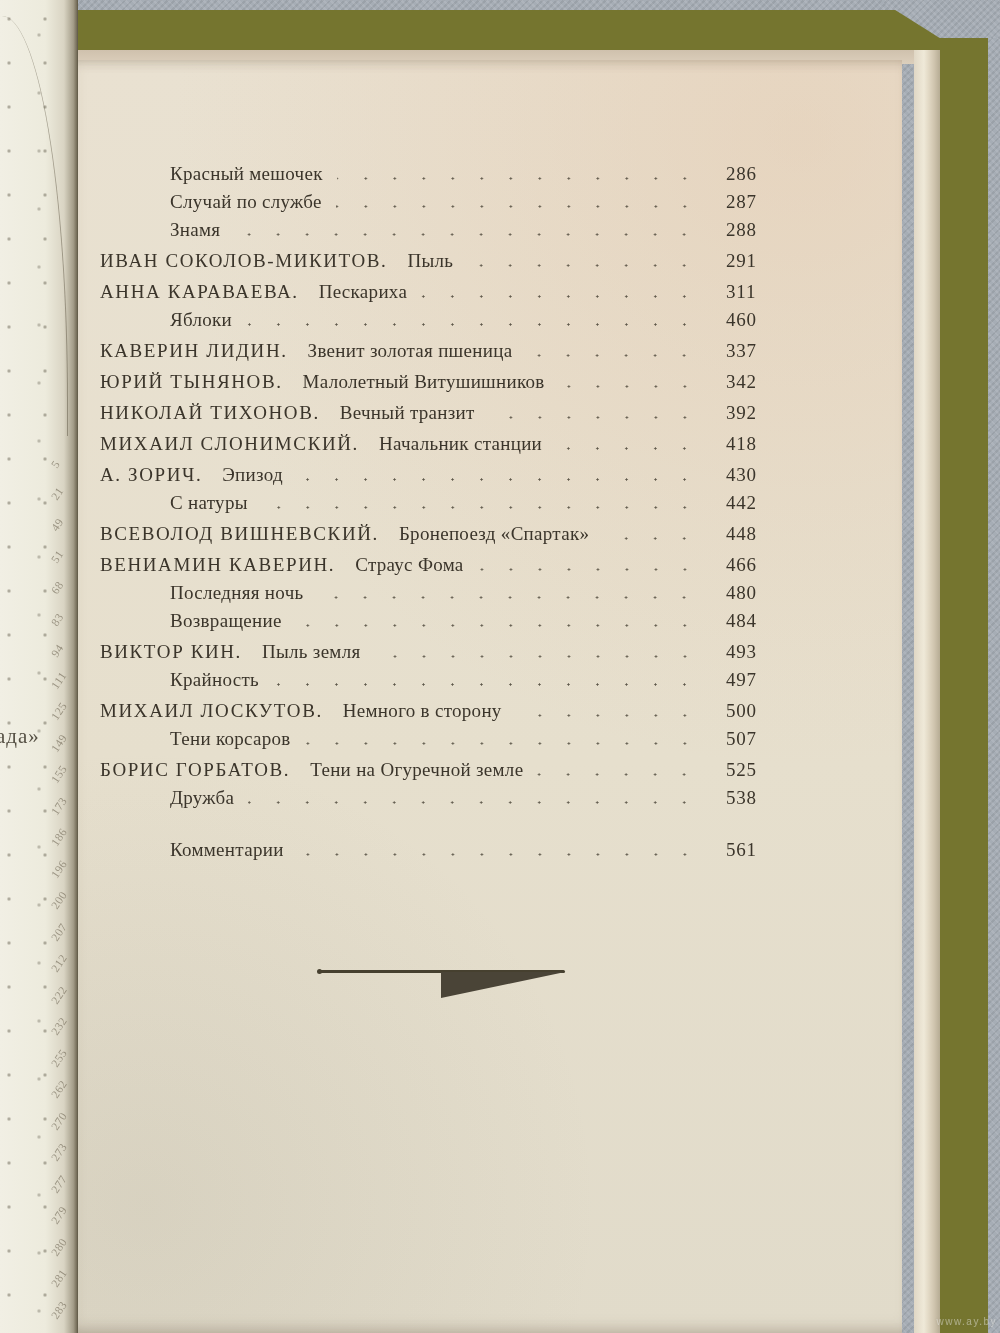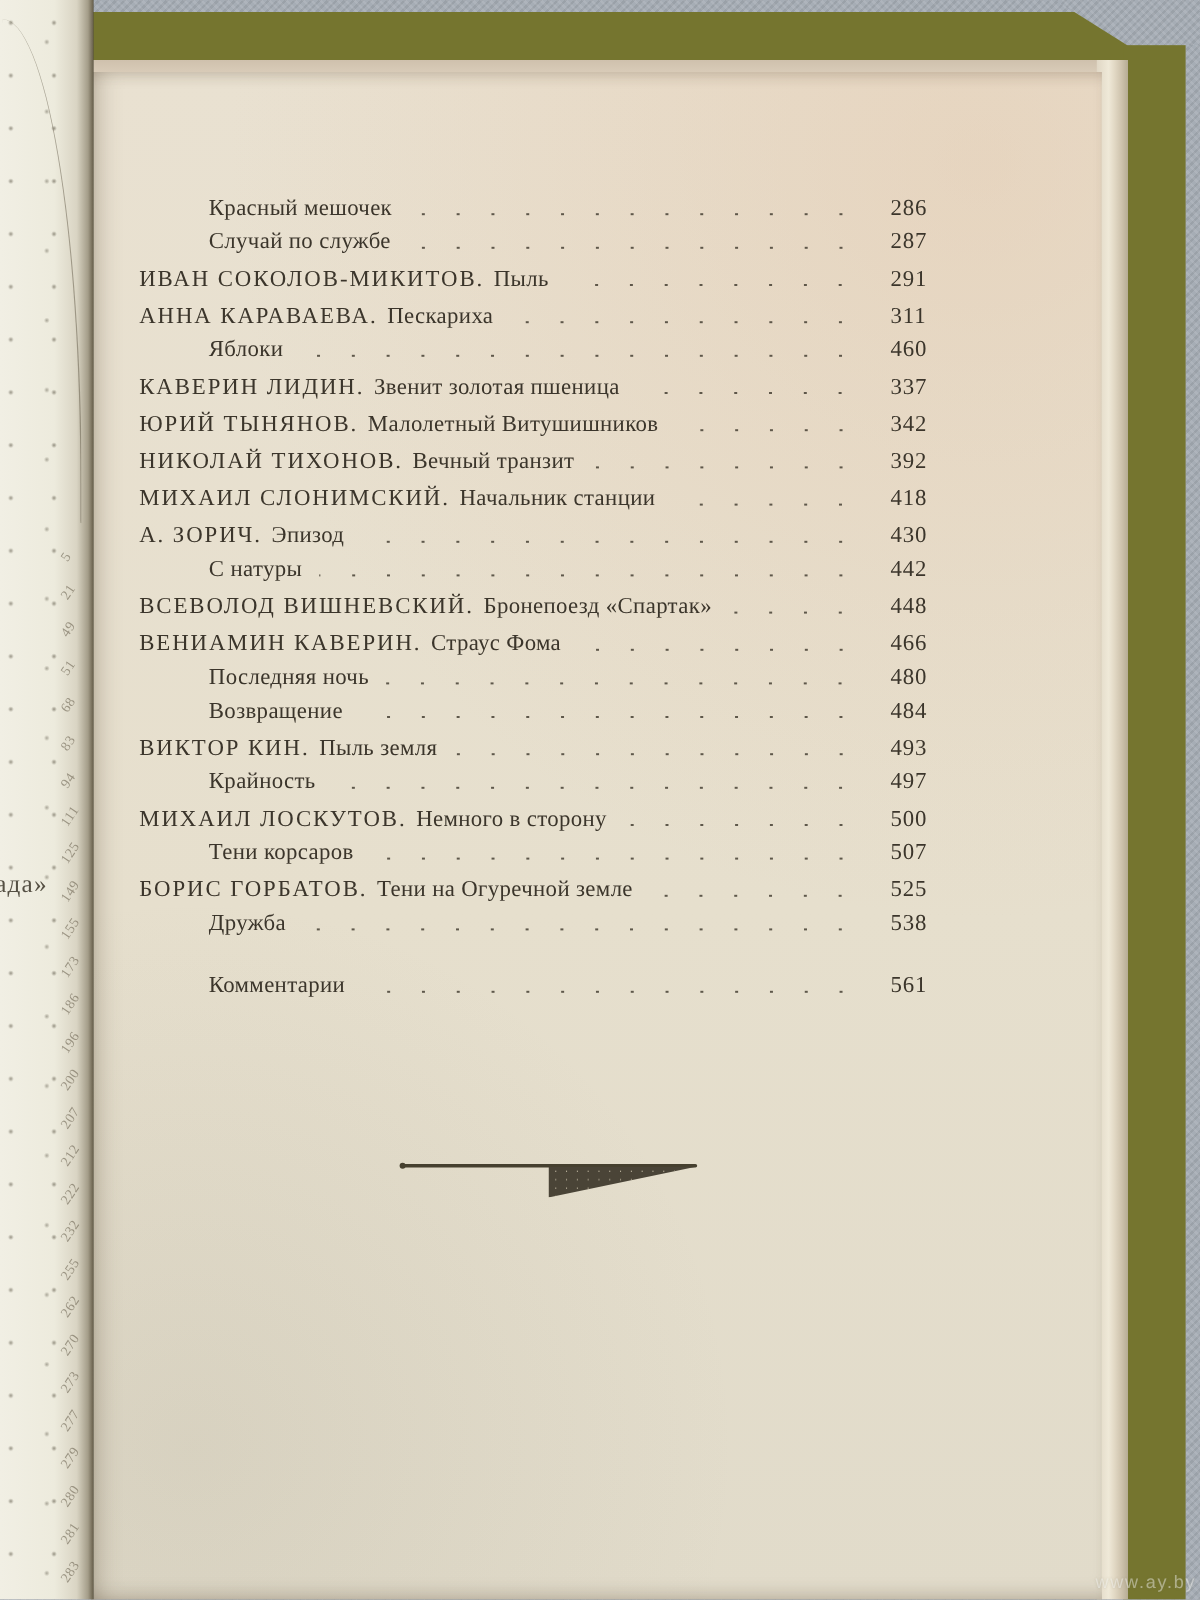--- a/index.html
+++ b/index.html
@@ -51,42 +51,42 @@
   .edge-top{
     position:absolute; left:72px; top:50px; width:866px; height:14px;
     background:linear-gradient(180deg,#cfc1ad,#dccfbc);
   }
   .edge-right{
     position:absolute; left:914px; top:50px; width:26px; height:1283px;
     background:linear-gradient(90deg,#e0d7c5 0%,#efe9d8 38%,#e3dac6 55%,#cfc4ae 78%,#b6ac94 100%);
   }
   
   .main-page{
-    position:absolute; left:76px; top:60px; width:842px; height:1273px;
+    position:absolute; left:60px; top:60px; width:842px; height:1273px;
     background:
       radial-gradient(120% 80% at 88% 6%, rgba(226,193,163,.38), rgba(0,0,0,0) 62%),
       radial-gradient(90% 60% at 10% 90%, rgba(140,135,115,.12), rgba(0,0,0,0) 60%),
       linear-gradient(180deg,#e9e1d1 0%,#e6dfcd 55%,#e1dbca 100%);
     box-shadow:
       inset 14px 0 22px -12px rgba(92,76,56,.45),
       inset 0 -12px 16px -10px rgba(92,76,56,.28),
       inset 0 10px 12px -9px rgba(120,100,75,.30);
     color:var(--ink);
   }
   
   .toc{
     position:absolute; left:40px; top:100px; width:676px;
     font-size:19px; line-height:28px;
   }
   .toc-row{display:flex; align-items:baseline; height:28px; white-space:nowrap;}
   .toc-row.author-row{margin-top:3px;}
   .toc-row.gap-before{margin-top:24px;}
   .toc-row.sub .toc-title{padding-left:50px;}
   .toc-title{flex:0 0 auto;}
-  .toc-author{letter-spacing:1.6px; margin-right:8px;}
+  .toc-author{letter-spacing:1.6px; margin-right:20px;}
   .toc-work{letter-spacing:.3px;}
   .leader{
     flex:1 1 auto; align-self:stretch;
     margin:0 12px 0 14px;
     background-image:radial-gradient(circle 1.7px, rgba(64,58,46,.82) 55%, rgba(0,0,0,0) 70%);
     background-size:29px 5px;
     background-repeat:repeat-x;
     background-position:right 2px bottom 7px;
   }
   .toc-page{flex:0 0 50px; letter-spacing:.8px;margin-left:13px;}
@@ -126,21 +126,21 @@
     position:absolute; right:4px; width:26px;
     font-size:11.5px; color:rgba(96,88,70,.55);
     transform:rotate(-56deg);
     transform-origin:center;
     letter-spacing:.5px;
   }
   
   .watermark{
     position:absolute; right:3px; bottom:6px;
     font-family:"Liberation Sans","DejaVu Sans",sans-serif;
-    font-size:15px; letter-spacing:1.5px;
+    font-size:10px; letter-spacing:1.5px;
     color:rgba(255,255,255,.42);
     text-shadow:0 0 2px rgba(120,120,90,.25);
   }
 </style>
 </head>
 <body>
 
 <div class="batik cover-top"></div>
 <div class="batik cover-right"></div>
 <div class="corner-fabric"></div>
@@ -152,20 +152,25 @@
   <div class="toc" id="toc-list">
       <div class="toc-row sub">
     <span class="toc-title"><span class="toc-author"></span><span class="toc-work">Красный мешочек</span></span>
     <span class="leader"></span>
     <span class="toc-page">286</span>
   </div>
       <div class="toc-row sub">
     <span class="toc-title"><span class="toc-author"></span><span class="toc-work">Случай по службе</span></span>
     <span class="leader"></span>
     <span class="toc-page">287</span>
+  </div>
+      <div class="toc-row sub">
+    <span class="toc-title"><span class="toc-author"></span><span class="toc-work">Знамя</span></span>
+    <span class="leader"></span>
+    <span class="toc-page">288</span>
   </div>
       <div class="toc-row author-row">
     <span class="toc-title"><span class="toc-author">ИВАН СОКОЛОВ-МИКИТОВ.</span><span class="toc-work">Пыль</span></span>
     <span class="leader"></span>
     <span class="toc-page">291</span>
   </div>
       <div class="toc-row author-row">
     <span class="toc-title"><span class="toc-author">АННА КАРАВАЕВА.</span><span class="toc-work">Пескариха</span></span>
     <span class="leader"></span>
     <span class="toc-page">311</span>

